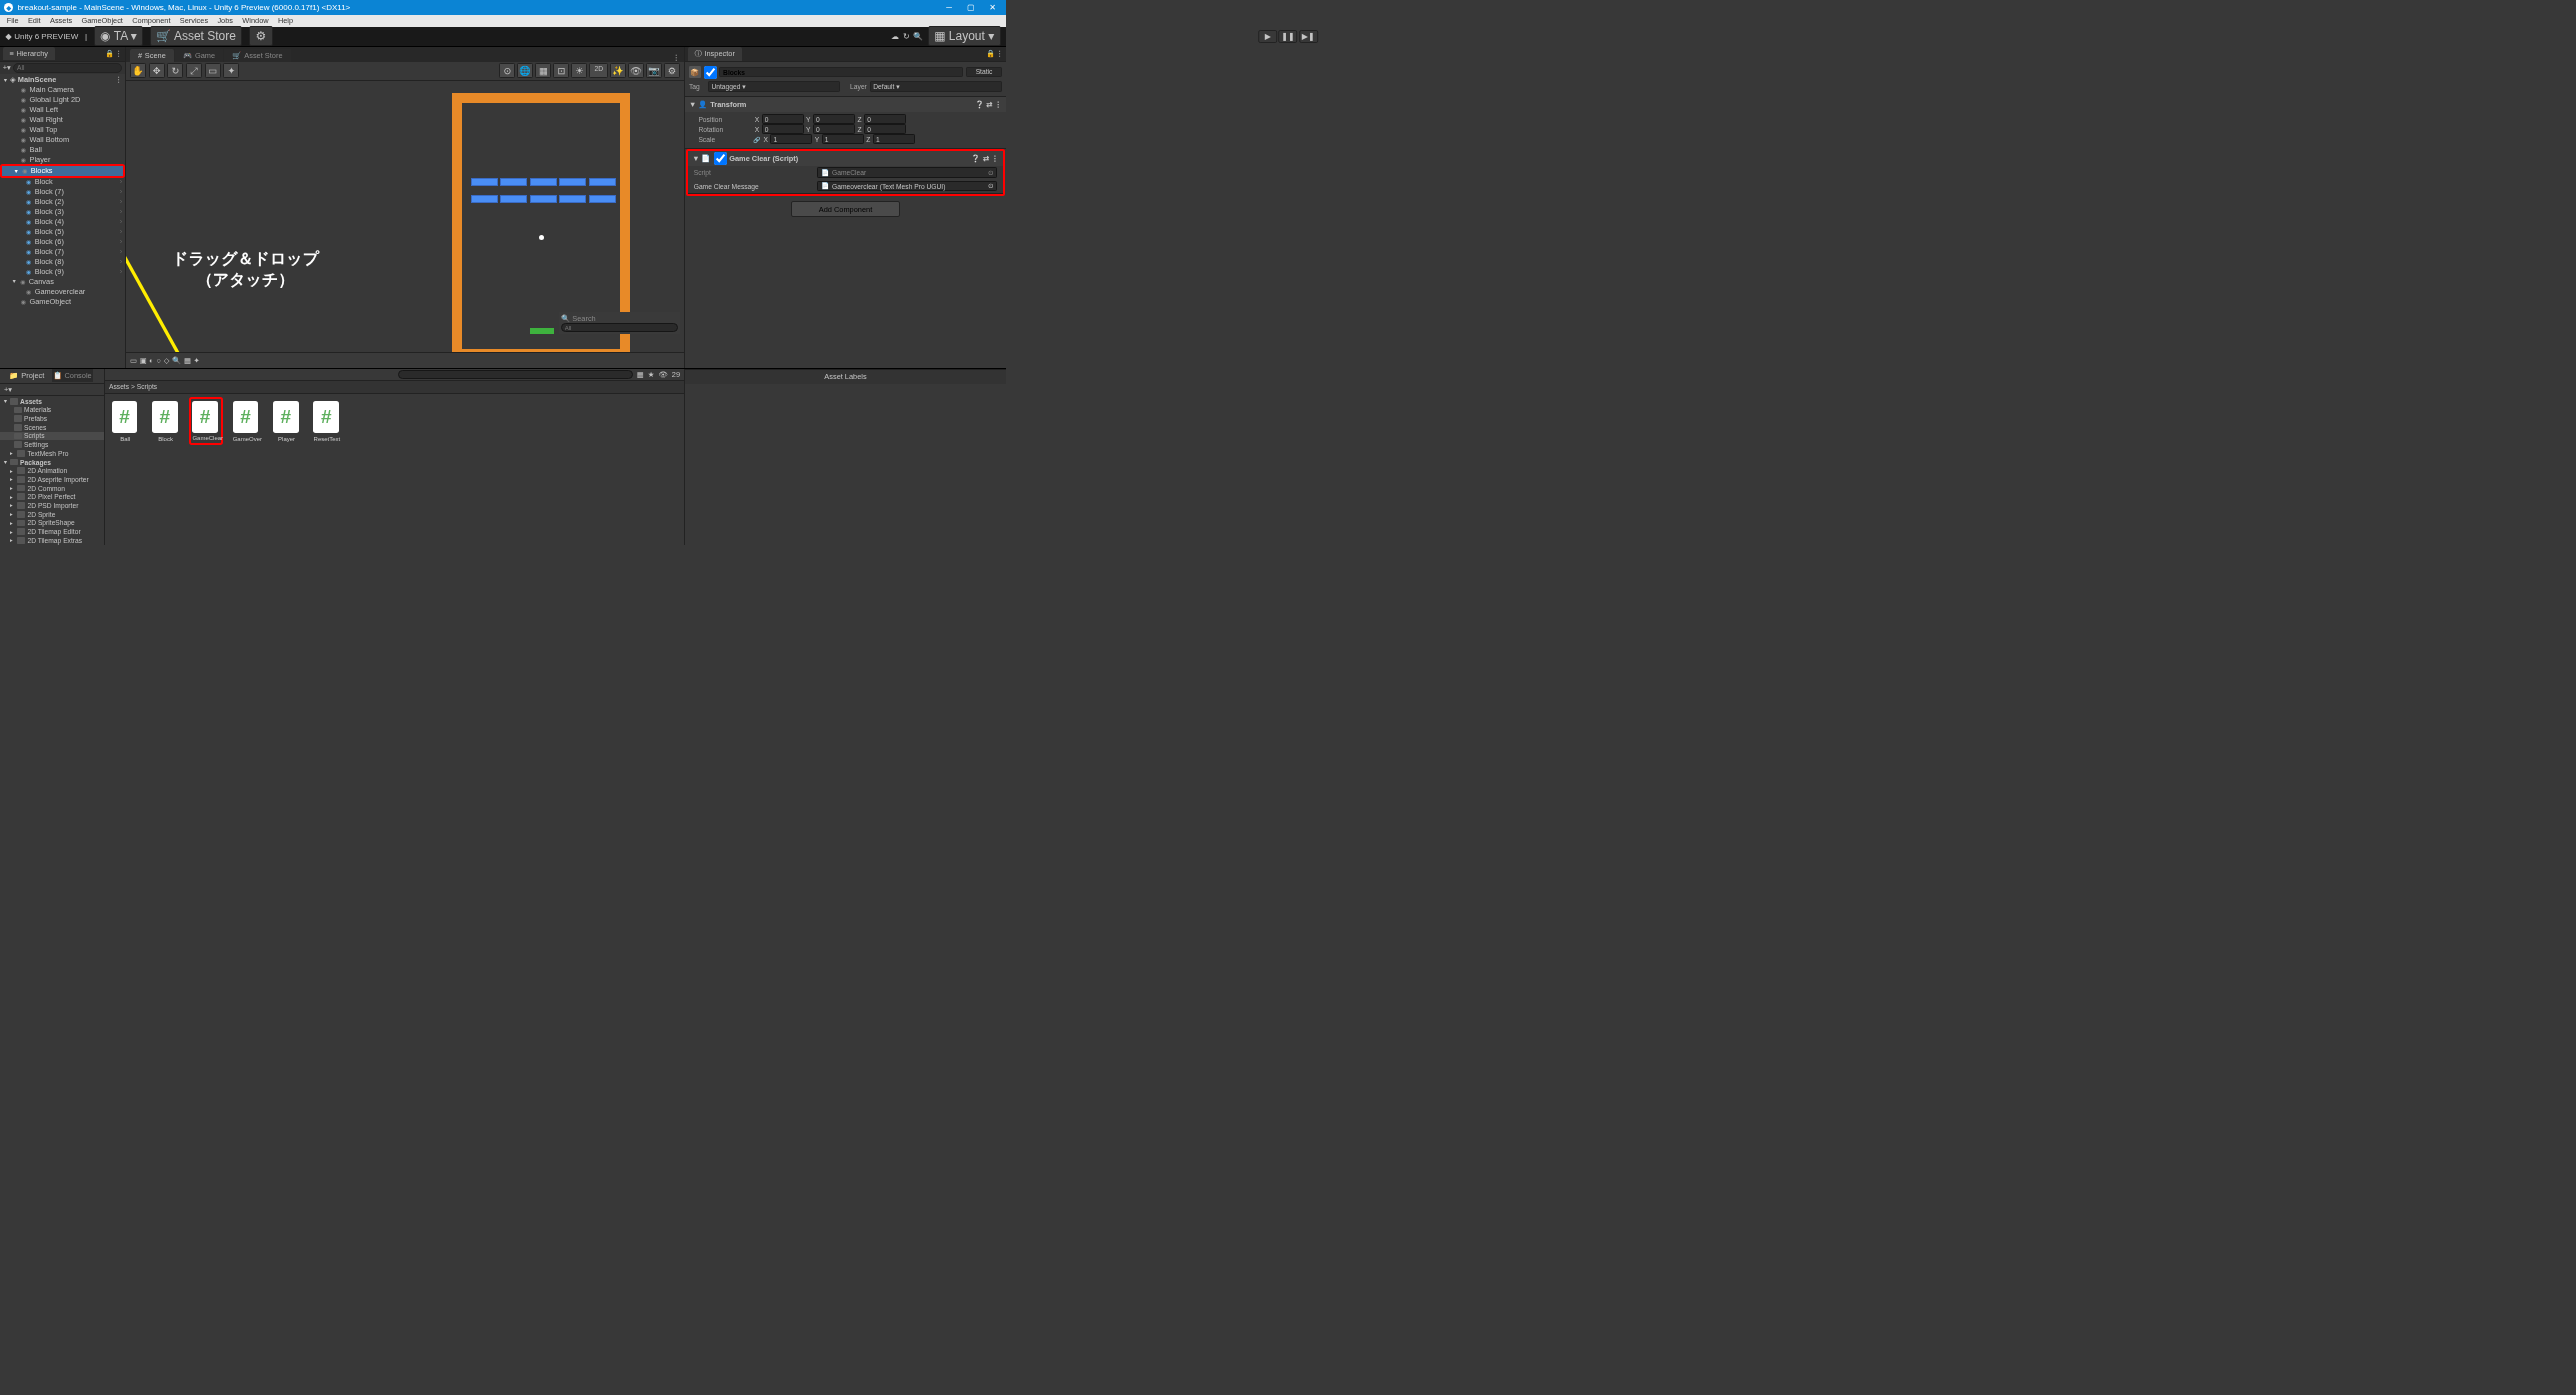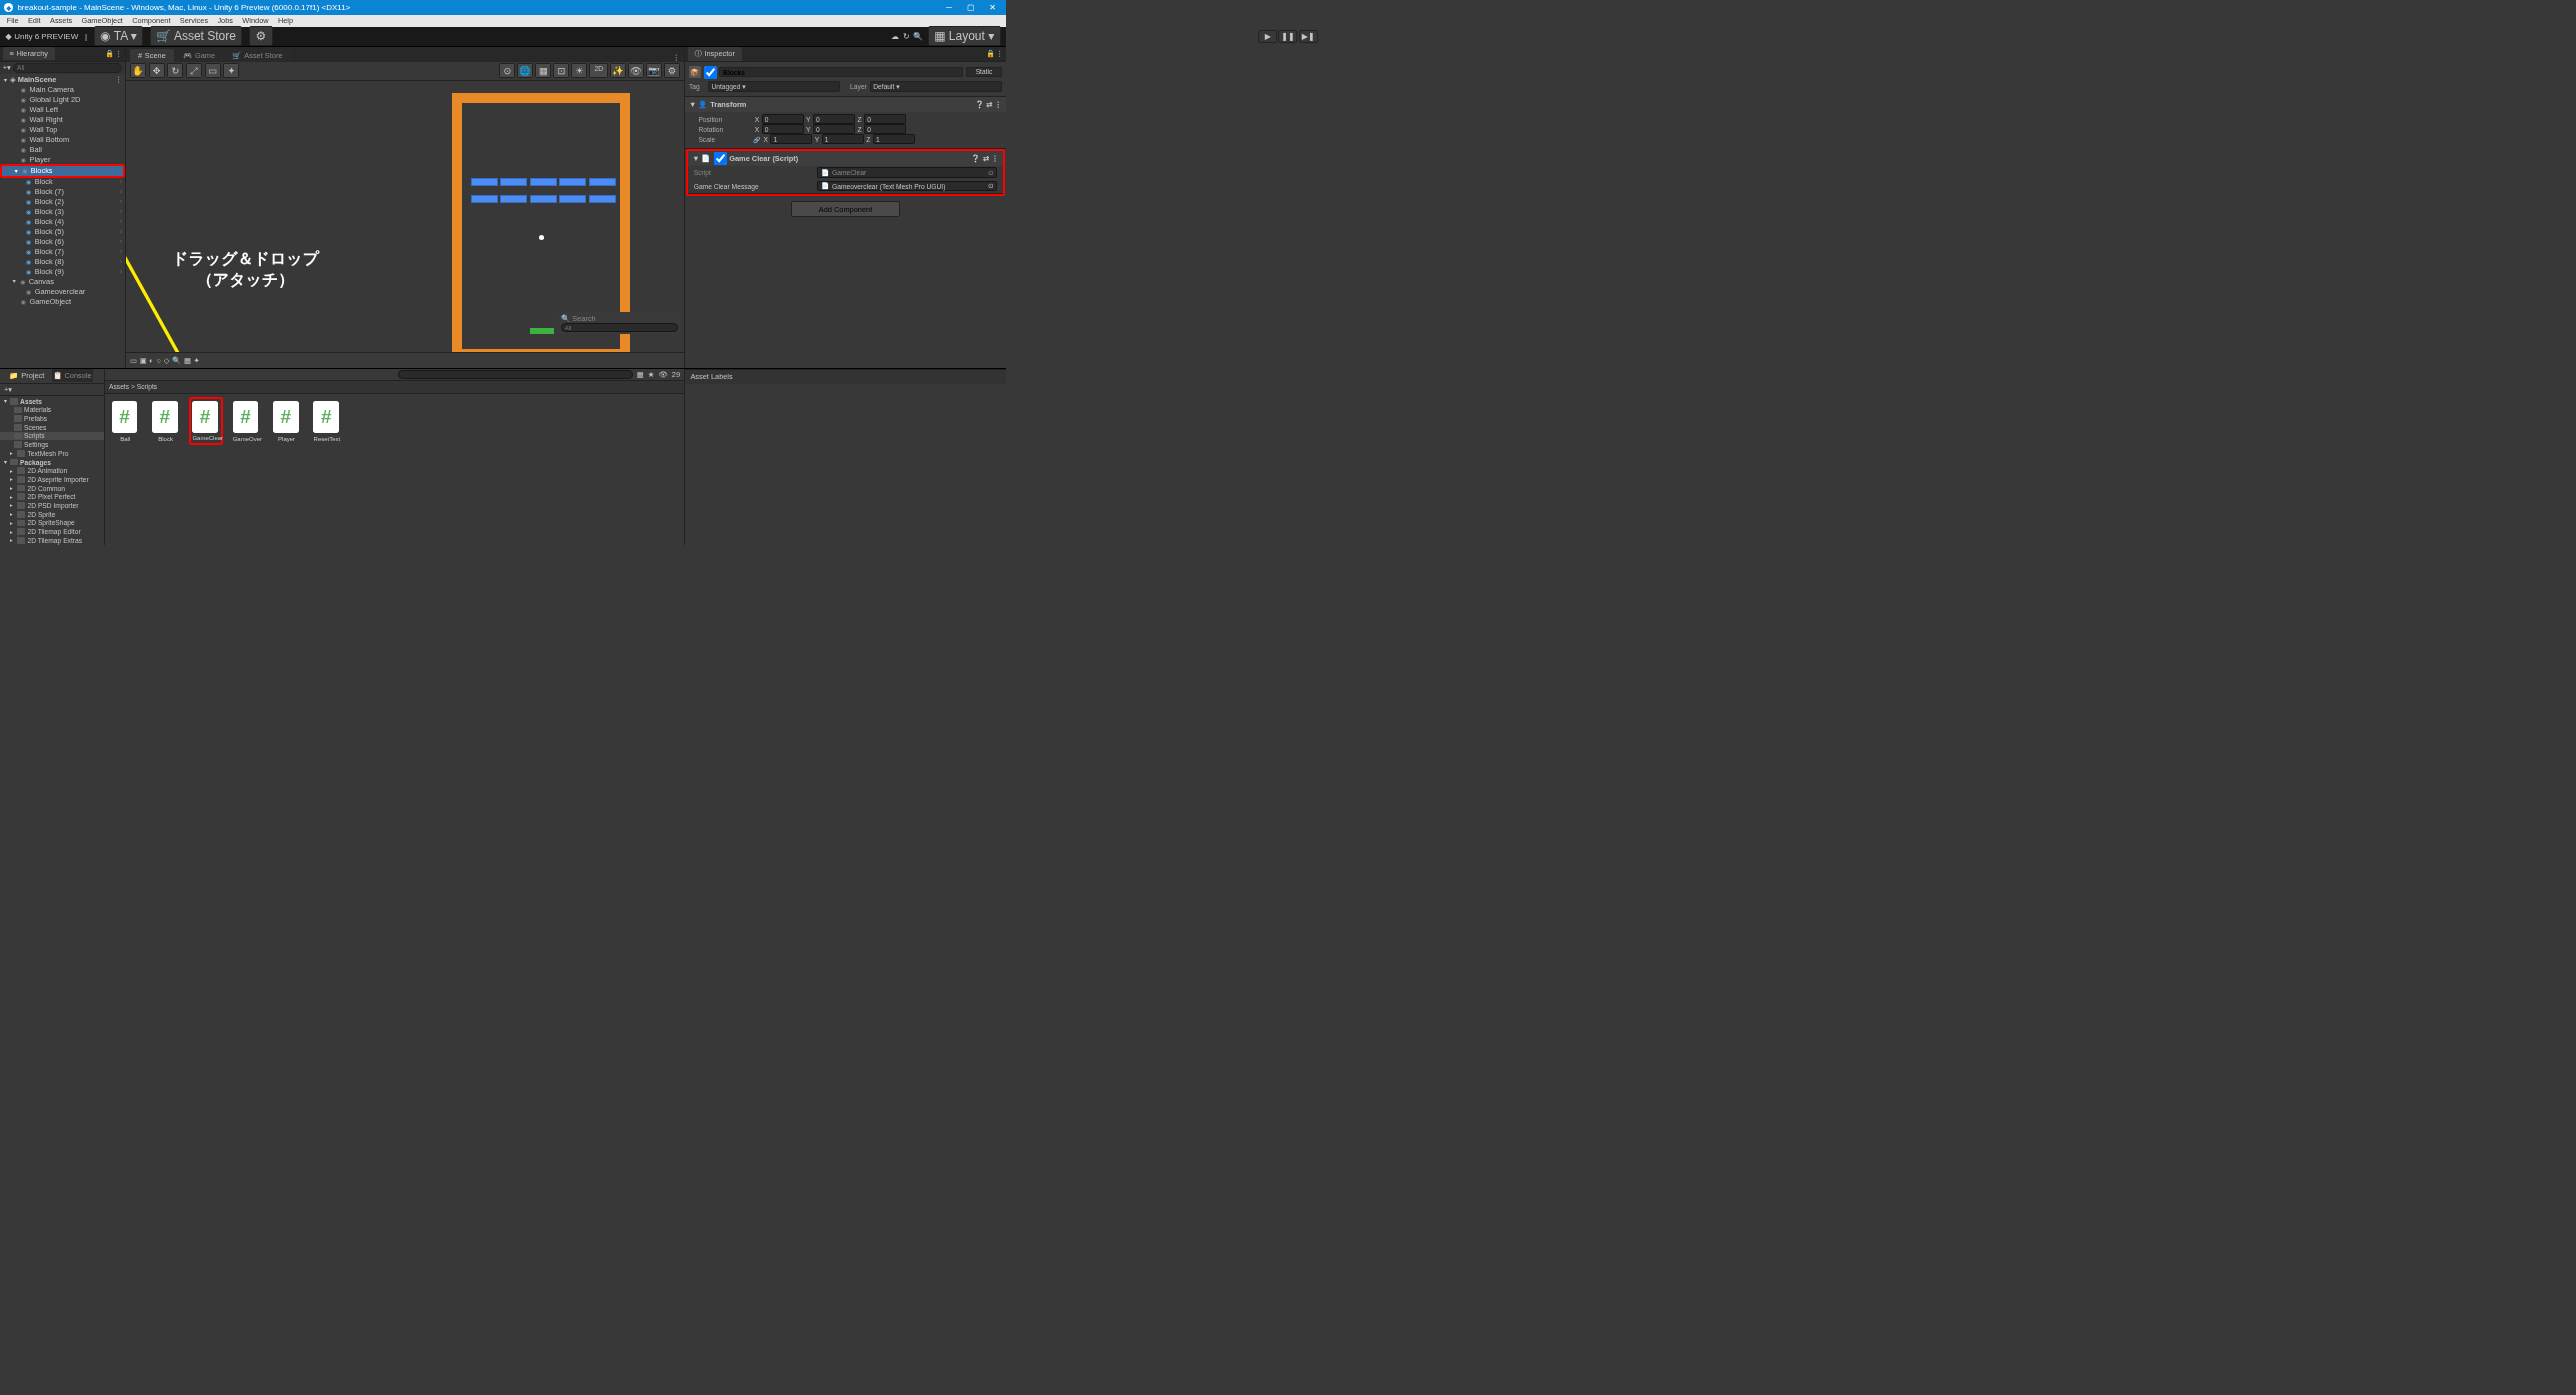--- a/index.html
+++ b/index.html
@@ -79,21 +79,21 @@
 .project-right { flex: 1; background: #383838; display: flex; flex-direction: column; }
 .breadcrumb { height: 13.4px; padding: 0 4px; display: flex; align-items: center; font-size: 6.7px; background: #333; border-bottom: 0.7px solid #222; }
 .asset-grid { flex: 1; display: flex; padding: 6.7px; gap: 13.4px; align-items: flex-start; }
 .asset-item { width: 27px; text-align: center; cursor: pointer; }
 .asset-icon { width: 25.5px; height: 32px; background: #fff; border-radius: 2.7px; display: flex; align-items: center; justify-content: center; font-size: 19px; color: #5eb05e; font-weight: bold; }
 .asset-label { font-size: 6px; margin-top: 2.7px; color: #ccc; }
 .asset-highlight { border: 2px solid #ff0000; border-radius: 2.7px; padding: 1.3px; margin: -3.4px; }
 .project-toolbar { height: 12px; display: flex; align-items: center; padding: 0 4px; border-bottom: 0.7px solid #222; gap: 4px; }
 .project-search { background: #2a2a2a; border: 0.7px solid #161616; border-radius: 5.4px; height: 9.4px; flex: 1; max-width: 235px; }
 
-.inspector-bottom { width: 322px; background: #383838; border-left: 0.7px solid #222; border-top: 0.7px solid #222; }
+.inspector-bottom { width: 322px; background: #383838; border-left: 0.7px solid #222; border-top: 0.7px solid #222; text-align: center; }
 .asset-labels-hdr { padding: 2.7px 5.4px; font-size: 7.4px; background: #333; }
 
 svg { display: block; }
 </style>
 </head>
 <body>
 
 <div class="titlebar">
   <span class="unity-logo">◆</span>
   <span>breakout-sample - MainScene - Windows, Mac, Linux - Unity 6 Preview (6000.0.17f1) &lt;DX11&gt;</span>

